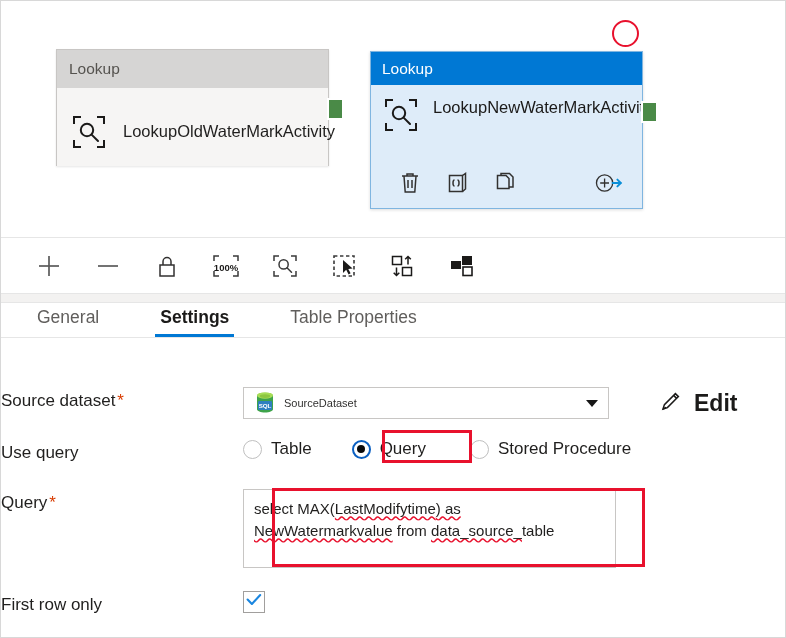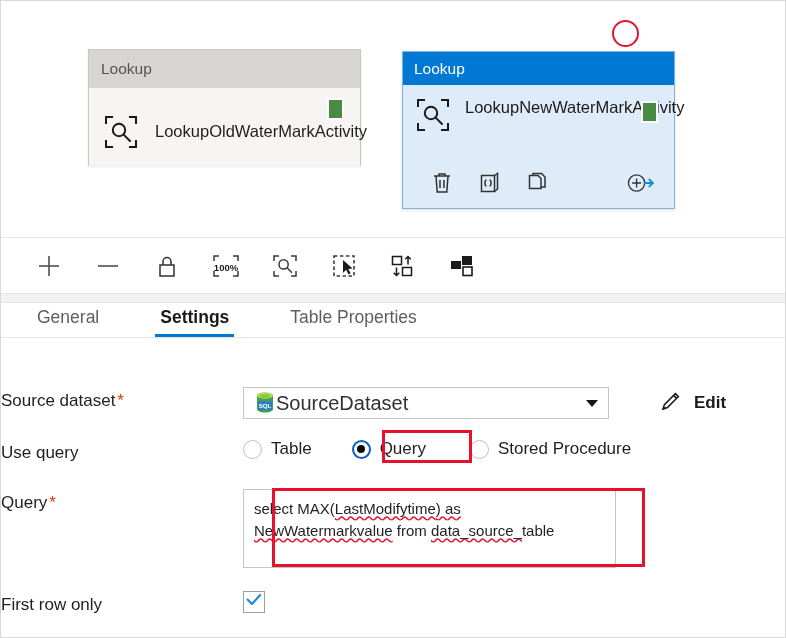--- a/index.html
+++ b/index.html
@@ -28,21 +28,20 @@
     top: 0;
     width: 784px;
     height: 236px;
     background: #ffffff;
     overflow: hidden;
   }
 
   .node {
     position: absolute;
     box-sizing: border-box;
-    margin-left: 32px;
   }
 
   
   #node-old {
     left: 55px;
     top: 48px;
     width: 273px;
     height: 117px;
     background: #f3f2f1;
     border: 1px solid #c8c6c4;
@@ -279,42 +278,42 @@
     height: 32px;
     border: 1px solid #c8c6c4;
     background: #ffffff;
     display: flex;
     align-items: center;
     padding: 0 10px 0 10px;
     box-sizing: border-box;
     cursor: pointer;
   }
   .dropdown .dd-text {
-    font-size: 20px;
+    font-size: 11px;
     color: #323130;
-    margin-left: 0;
+    margin-left: 8px;
     flex: 1;
   }
   .caret {
     width: 0; height: 0;
     border-left: 6px solid transparent;
     border-right: 6px solid transparent;
     border-top: 7px solid #161616;
   }
   .db-icon { width: 22px; height: 24px; flex: 0 0 auto; }
 
   .edit-link {
     display: flex;
     align-items: center;
     margin-left: 50px;
     cursor: pointer;
     padding-top: 2px;
   }
   .edit-link .edit-text {
-    font-size: 17px;
+    font-size: 23px;
     font-weight: bold;
     color: #1b1a19;
     margin-left: 11px;
   }
 
   
   .radio-group {
     display: flex;
     align-items: center;
   }

